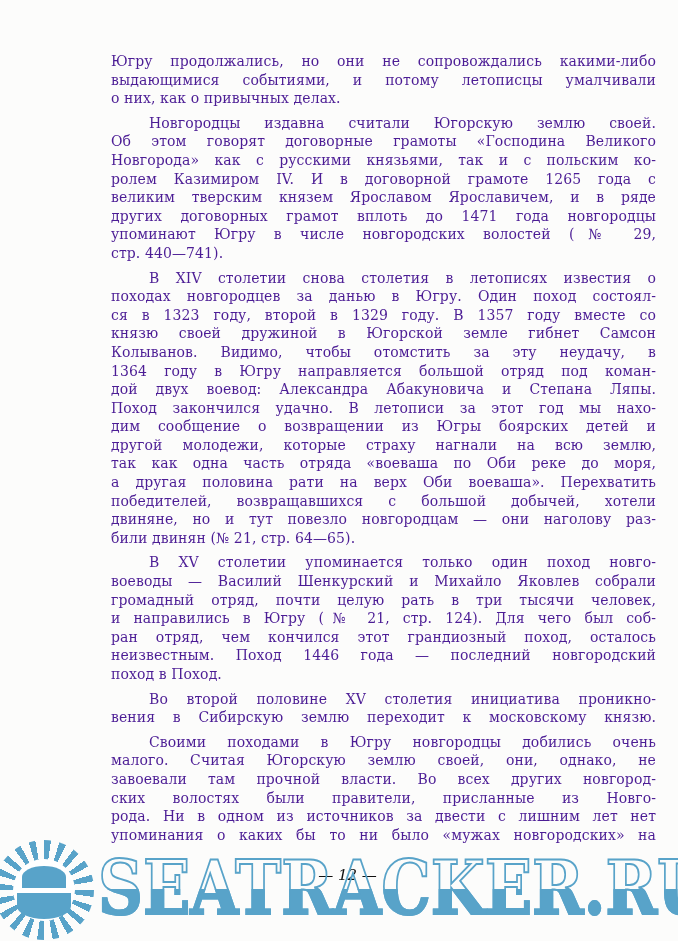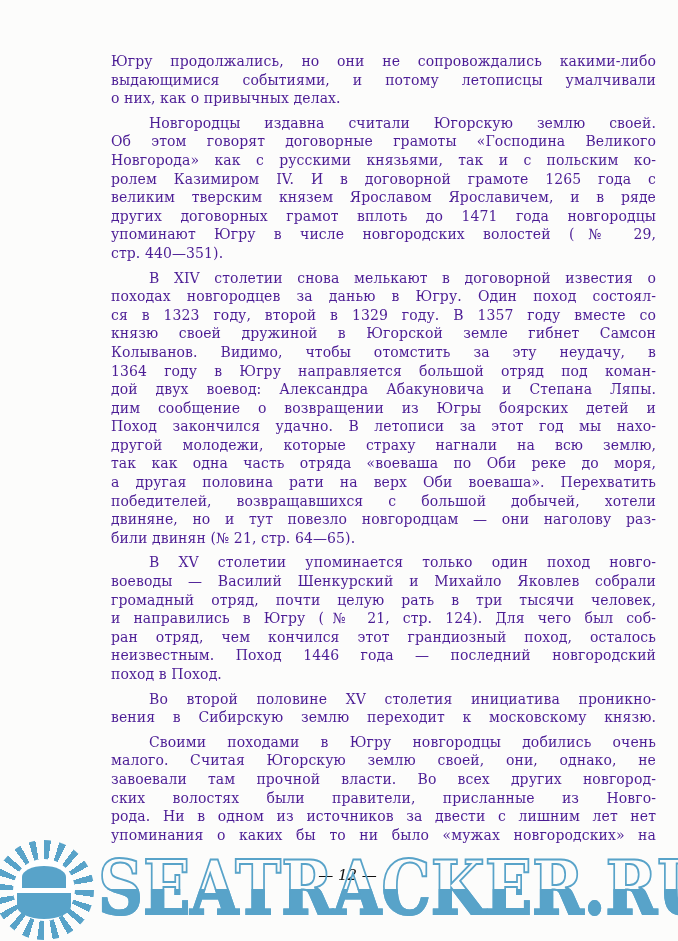--- a/index.html
+++ b/index.html
@@ -94,33 +94,33 @@
   </div>
 
   <div class="para">
     <div class="ln first">Новгородцы издавна считали Югорскую землю своей.</div>
     <div class="ln">Об этом говорят договорные грамоты «Господина Великого</div>
     <div class="ln">Новгорода» как с русскими князьями, так и с польским ко-</div>
     <div class="ln">ролем Казимиром IV. И в договорной грамоте 1265 года с</div>
     <div class="ln">великим тверским князем Ярославом Ярославичем, и в ряде</div>
     <div class="ln">других договорных грамот вплоть до 1471 года новгородцы</div>
     <div class="ln">упоминают Югру в числе новгородских волостей (№ 29,</div>
-    <div class="ln last">стр. 440—351).</div>
+    <div class="ln last">стр. 440—741).</div>
   </div>
 
   <div class="para">
-    <div class="ln first">В XIV столетии снова мелькают в договорной известия о</div>
+    <div class="ln first">В XIV столетии снова столетия в летописях известия о</div>
     <div class="ln">походах новгородцев за данью в Югру. Один поход состоял-</div>
     <div class="ln">ся в 1323 году, второй в 1329 году. В 1357 году вместе со</div>
     <div class="ln">князю своей дружиной в Югорской земле гибнет Самсон</div>
     <div class="ln">Колыванов. Видимо, чтобы отомстить за эту неудачу, в</div>
     <div class="ln">1364 году в Югру направляется большой отряд под коман-</div>
     <div class="ln">дой двух воевод: Александра Абакуновича и Степана Ляпы.</div>
+    <div class="ln">Поход закончился удачно. В летописи за этот год мы нахо-</div>
     <div class="ln">дим сообщение о возвращении из Югры боярских детей и</div>
-    <div class="ln">Поход закончился удачно. В летописи за этот год мы нахо-</div>
     <div class="ln">другой молодежи, которые страху нагнали на всю землю,</div>
     <div class="ln">так как одна часть отряда «воеваша по Оби реке до моря,</div>
     <div class="ln">а другая половина рати на верх Оби воеваша». Перехватить</div>
     <div class="ln">победителей, возвращавшихся с большой добычей, хотели</div>
     <div class="ln">двиняне, но и тут повезло новгородцам — они наголову раз-</div>
     <div class="ln last">били двинян (№ 21, стр. 64—65).</div>
   </div>
 
   <div class="para">
     <div class="ln first">В XV столетии упоминается только один поход новго-</div>

